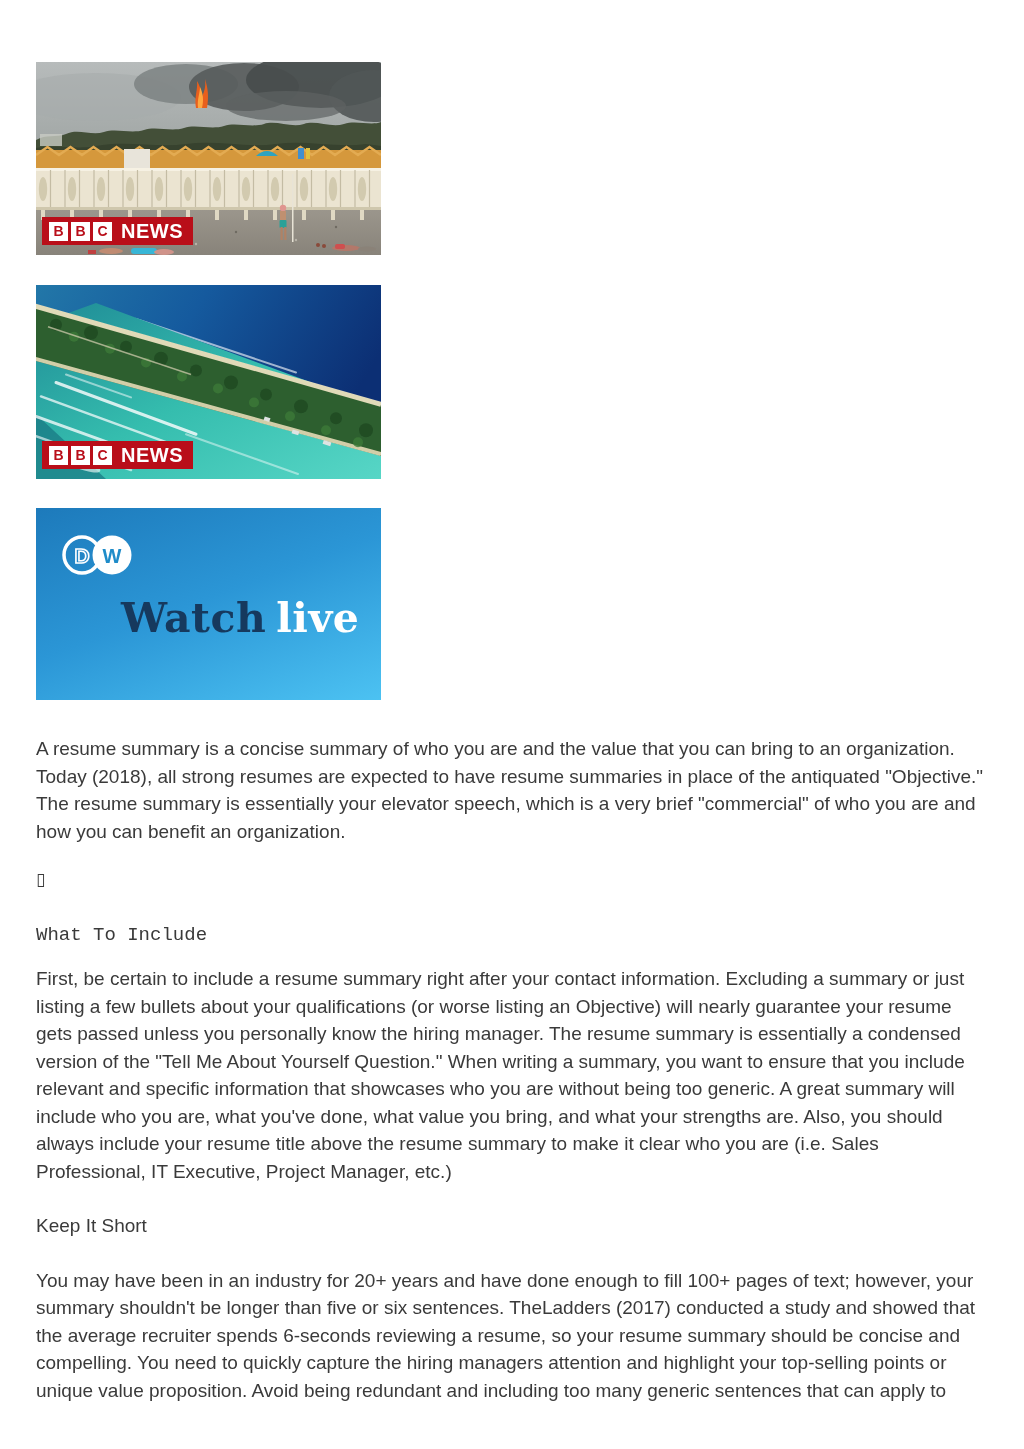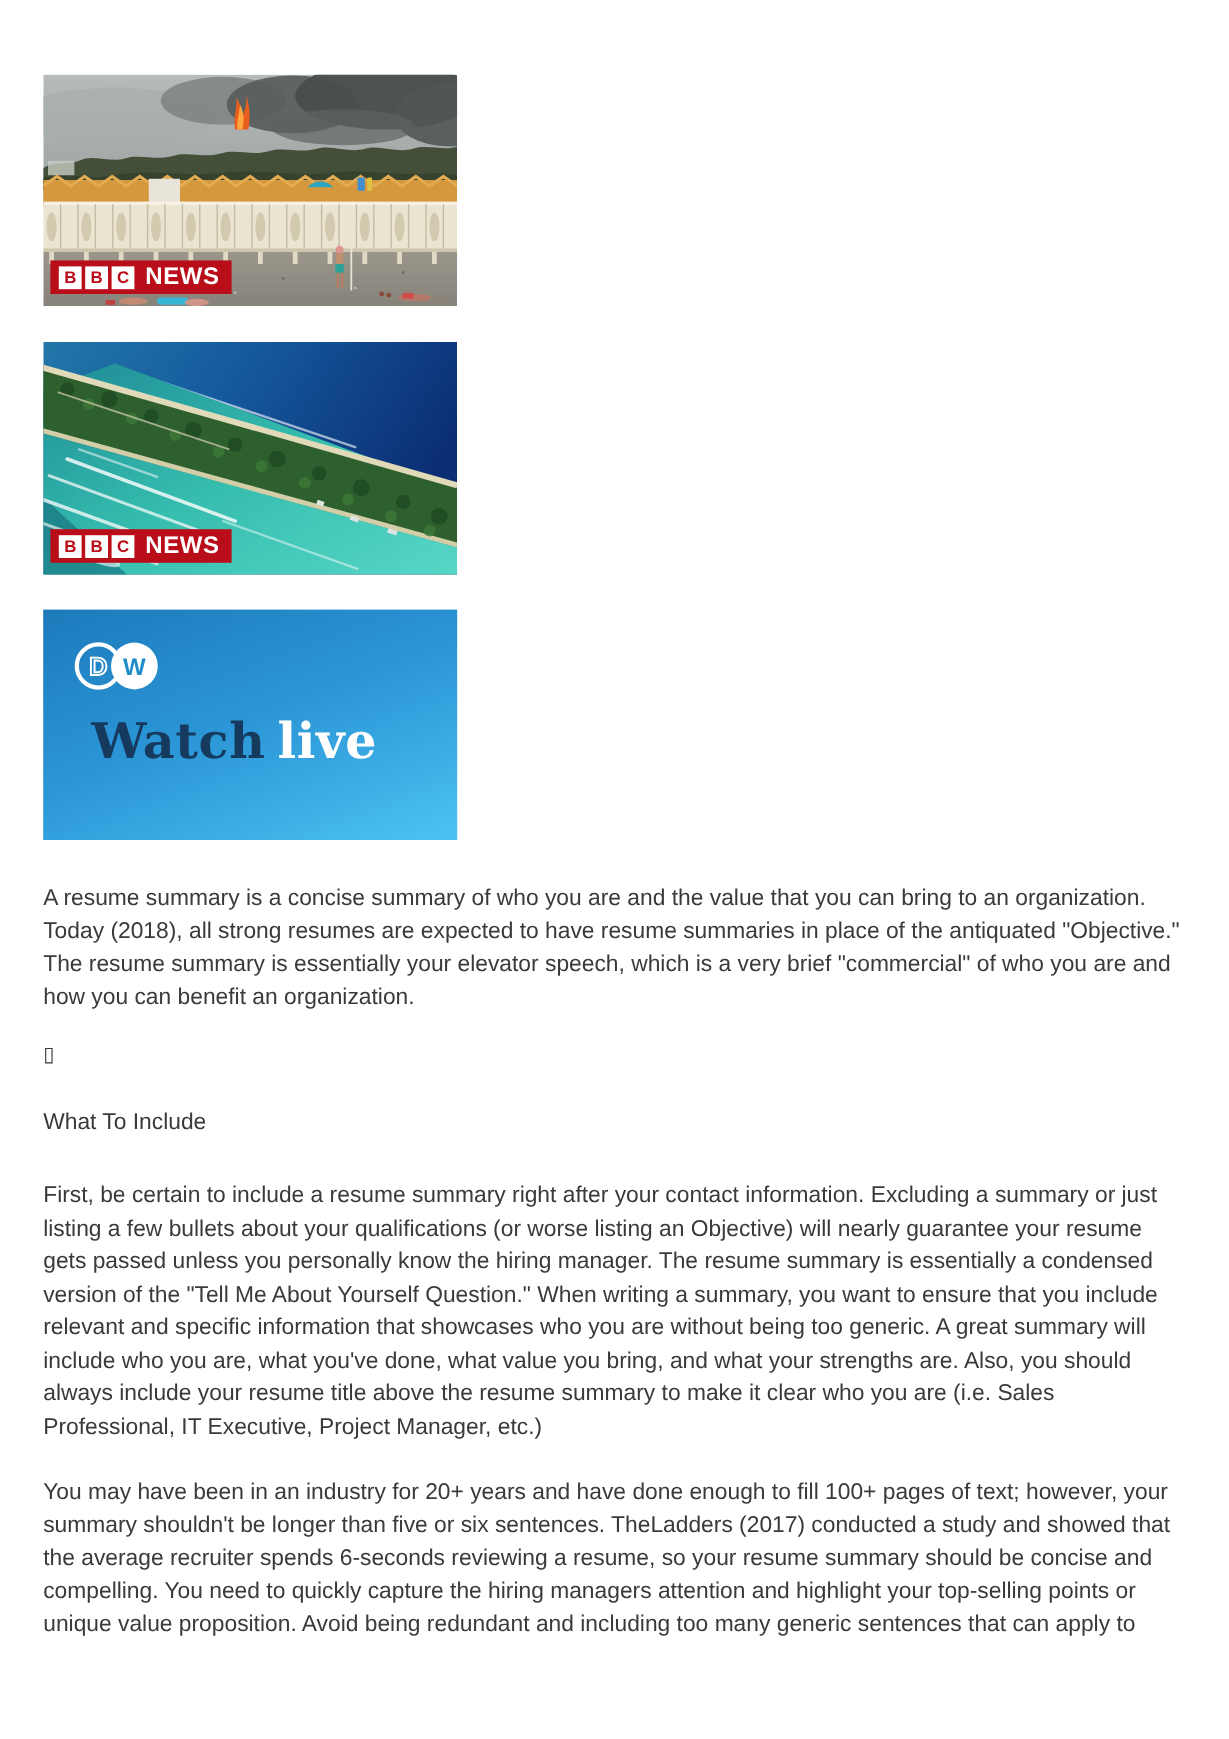--- a/index.html
+++ b/index.html
@@ -22,30 +22,30 @@
             font-weight: bold; font-size: 14px; line-height: 19px; text-align: center;
             margin-right: 3px; }
   .bbc-news { color: #ffffff; font-weight: bold; font-size: 20px;
               letter-spacing: 0.5px; margin-left: 6px; }
 
   
   .dw-logo { position: absolute; left: 25px; top: 25px; }
   .dw-text { position: absolute; left: 40px; top: 86px;
              font-family: "DejaVu Serif", serif; font-weight: bold; font-size: 41px;
              letter-spacing: 0.5px; white-space: nowrap; }
-  .dw-watch { color: #16395e; }
+  .dw-watch { color: #16395e; margin-left: 45px; }
   .dw-live { color: #ffffff; margin-left: 10px; text-align: right; }
 
   
   .article { position: absolute; left: 36px; top: 735px; width: 952px;
              color: #3a3a3a; font-size: 19px; line-height: 27.5px; }
   .article p { margin: 0 0 27px 0; }
   .article .p1 { margin-bottom: 21px; }
   .article .glyph { margin-bottom: 28px; font-family: "DejaVu Sans", sans-serif; font-size: 17px; }
-  .article .h1m { margin-bottom: 34px; }
+  .article .h1m { margin-bottom: 16px; font-family: Liberation Mono, monospace; }
   .article .p2 { }
   .article .p3 { margin-bottom: 16px; }
 </style>
 </head>
 <body>
 
 <div class="page">
 
   <div class="thumb thumb1">
     <svg viewBox="0 0 345 193" preserveAspectRatio="none">
@@ -230,16 +230,17 @@
     <div class="dw-text">
       <span class="dw-watch">Watch</span><span class="dw-live">live</span>
     </div>
   </div>
 
   <div class="article">
     <p class="p1">A resume summary is a concise summary of who you are and the value that you can bring to an organization. Today (2018), all strong resumes are expected to have resume summaries in place of the antiquated "Objective." The resume summary is essentially your elevator speech, which is a very brief "commercial" of who you are and how you can benefit an organization.</p>
     <p class="glyph">▯</p>
     <p class="h1m">What To Include</p>
     <p class="p2">First, be certain to include a resume summary right after your contact information. Excluding a summary or just listing a few bullets about your qualifications (or worse listing an Objective) will nearly guarantee your resume gets passed unless you personally know the hiring manager. The resume summary is essentially a condensed version of the "Tell Me About Yourself Question." When writing a summary, you want to ensure that you include relevant and specific information that showcases who you are without being too generic. A great summary will include who you are, what you've done, what value you bring, and what your strengths are. Also, you should always include your resume title above the resume summary to make it clear who you are (i.e. Sales Professional, IT Executive, Project Manager, etc.)</p>
+    <p class="h2m">Keep It Short</p>
     <p class="p3">You may have been in an industry for 20+ years and have done enough to fill 100+ pages of text; however, your summary shouldn't be longer than five or six sentences. TheLadders (2017) conducted a study and showed that the average recruiter spends 6-seconds reviewing a resume, so your resume summary should be concise and compelling. You need to quickly capture the hiring managers attention and highlight your top-selling points or unique value proposition. Avoid being redundant and including too many generic sentences that can apply to</p>
   </div>
 
 </div>
 
 </body></html>

